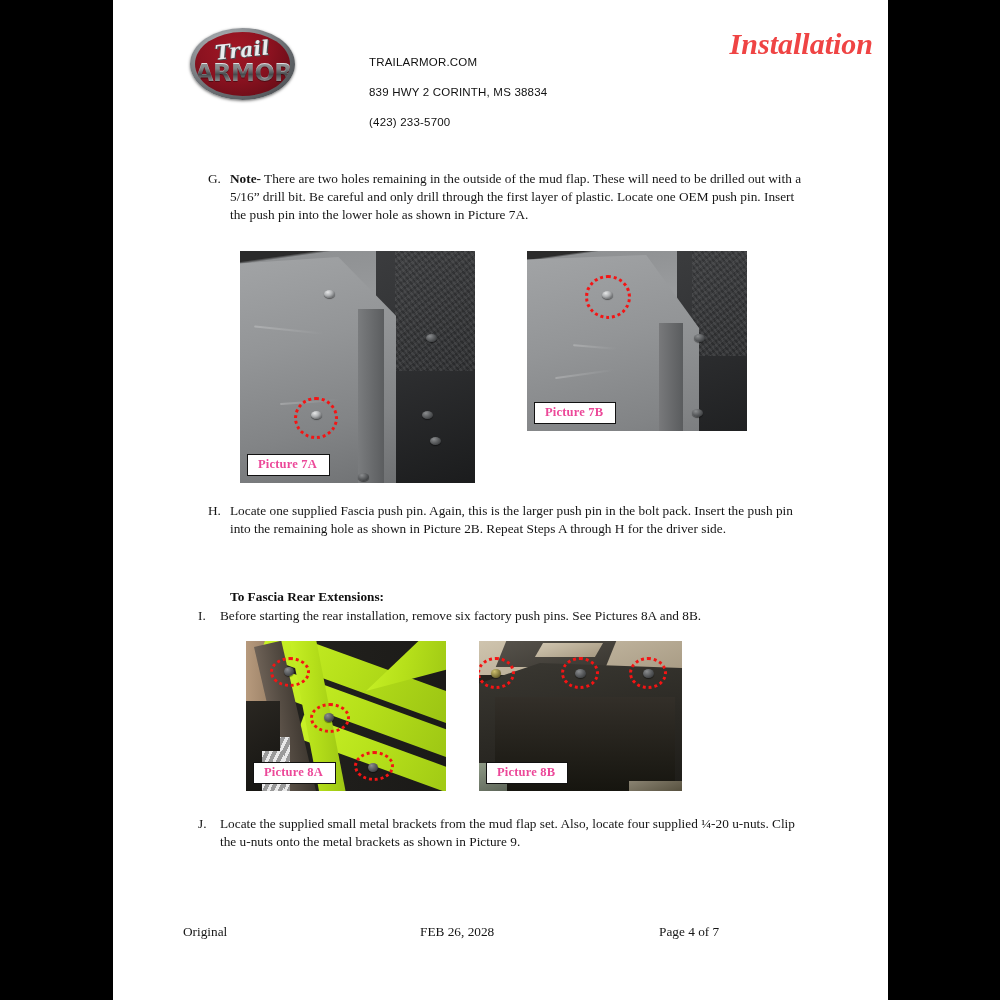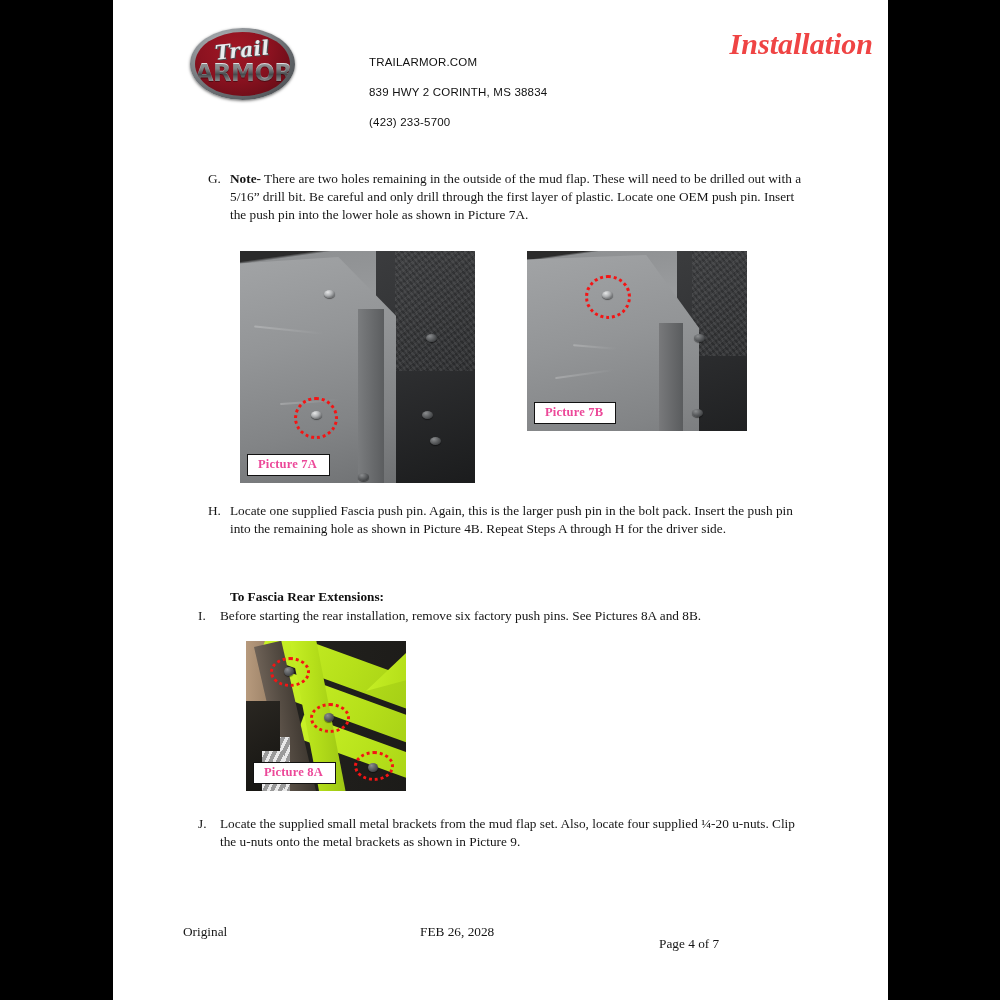--- a/index.html
+++ b/index.html
@@ -213,21 +213,21 @@
     background: radial-gradient(ellipse at 35% 28%, #8b8d8f 0%, #5c5e60 45%, #3a3c3e 80%, #242628 100%);
   }
   .scuff {
     position: absolute;
     background: linear-gradient(90deg, rgba(255,255,255,.22), rgba(255,255,255,0));
     height: 2px;
     border-radius: 2px;
   }
 
   
-  #pic8a { left: 133px; top: 641px; width: 160px; height: 150px; }
+  #pic8a { left: 133px; top: 641px; width: 200px; height: 150px; }
   .p8a-bg { position: absolute; inset: 0; background: #1d1b18; }
   .green {
     position: absolute;
     background: linear-gradient(100deg, #c9f227 0%, #b6e01a 45%, #9bc413 100%);
   }
   .blackstripe {
     position: absolute;
     background: linear-gradient(100deg, #24231f 0%, #1a1917 100%);
   }
   .frame-bar {
@@ -264,21 +264,21 @@
     position: absolute;
     left: 0;
     top: 920px;
     width: 775px;
     height: 30px;
     font-size: 13.3px;
     color: #151515;
   }
   #footer .f-original { position: absolute; left: 70px;  top: 4px; }
   #footer .f-date     { position: absolute; left: 307px; top: 4px; }
-  #footer .f-page     { position: absolute; left: 546px; top: 16px; }
+  #footer .f-page     { position: absolute; left: 546px; top: 4px; }
 </style>
 </head>
 <body>
 
 <div id="page">
 
   <div id="header">
 
     <div class="logo-wrap">
       <div class="logo-oval"></div>
@@ -353,21 +353,21 @@
     <div class="rivet dark" style="left:175px;top:180px;"></div>
     <div class="rivet dark" style="left:108px;top:221px;"></div>
 
     <div class="ring" style="left:58px;top:24px;width:46px;height:44px;"></div>
 
     <div class="caption">Picture 7B</div>
   </div>
 
   <div class="step" id="step-h">
     <span class="marker">H.</span>
-    <span class="body">Locate one supplied Fascia push pin. Again, this is the larger push pin in the bolt pack. Insert the push pin into the remaining hole as shown in Picture 4B. Repeat Steps A through H for the driver side.</span>
+    <span class="body">Locate one supplied Fascia push pin. Again, this is the larger push pin in the bolt pack. Insert the push pin into the remaining hole as shown in Picture 2B. Repeat Steps A through H for the driver side.</span>
   </div>
 
   <div id="rear-heading">To Fascia Rear Extensions:</div>
 
   <div class="step" id="step-i">
     <span class="marker">I.</span>
     <span class="body">Before starting the rear installation, remove six factory push pins. See Pictures 8A and 8B.</span>
   </div>
 
   <div class="photo" id="pic8a">
@@ -394,20 +394,45 @@
     <div class="rivet dark" style="left:78px;top:72px;width:10px;height:9px;"></div>
     <div class="rivet dark" style="left:122px;top:122px;width:10px;height:9px;"></div>
 
     <div class="ring" style="left:24px;top:16px;width:40px;height:30px;"></div>
     <div class="ring" style="left:64px;top:62px;width:40px;height:30px;"></div>
     <div class="ring" style="left:108px;top:110px;width:40px;height:30px;"></div>
 
     <div class="caption">Picture 8A</div>
   </div>
 
+  <div class="photo" id="pic8b">
+    <div class="p8b-bg"></div>
+
+    <div class="ub-light" style="left:0;top:0;width:203px;height:34px;"></div>
+    <div class="ub-mid" style="left:22px;top:0;width:110px;height:26px;transform:skewX(-22deg);"></div>
+    <div class="ub-light" style="left:60px;top:2px;width:60px;height:14px;transform:skewX(-30deg);"></div>
+
+    <div class="ub-dark" style="left:0;top:22px;width:203px;height:128px;
+                clip-path:polygon(0% 16%, 30% 0%, 100% 4%, 100% 100%, 0% 100%);"></div>
+    <div class="ub-dark" style="left:16px;top:56px;width:180px;height:94px;
+                background:linear-gradient(180deg,#332f29,#16150f);"></div>
+
+    <div class="ub-light" style="left:0;top:122px;width:28px;height:28px;background:linear-gradient(160deg,#8e9a86,#5d6558);"></div>
+    <div class="ub-light" style="left:150px;top:140px;width:53px;height:10px;background:linear-gradient(160deg,#8a8372,#57513f);"></div>
+
+    <div class="rivet dark" style="left:12px;top:28px;width:10px;height:9px;background:radial-gradient(ellipse at 35% 28%,#cdbf6e,#7d7338 60%,#40391a 100%);"></div>
+    <div class="rivet dark" style="left:96px;top:28px;width:11px;height:9px;"></div>
+    <div class="rivet dark" style="left:164px;top:28px;width:11px;height:9px;"></div>
+
+    <div class="ring" style="left:-2px;top:16px;width:38px;height:32px;"></div>
+    <div class="ring" style="left:82px;top:16px;width:38px;height:32px;"></div>
+    <div class="ring" style="left:150px;top:16px;width:38px;height:32px;"></div>
+
+    <div class="caption">Picture 8B</div>
+  </div>
 
   <div class="step" id="step-j">
     <span class="marker">J.</span>
     <span class="body">Locate the supplied small metal brackets from the mud flap set. Also, locate four supplied ¼-20 u-nuts. Clip the u-nuts onto the metal brackets as shown in Picture 9.</span>
   </div>
 
   <div id="footer">
     <span class="f-original">Original</span>
     <span class="f-date">FEB 26, 2028</span>
     <span class="f-page">Page 4 of 7</span>

